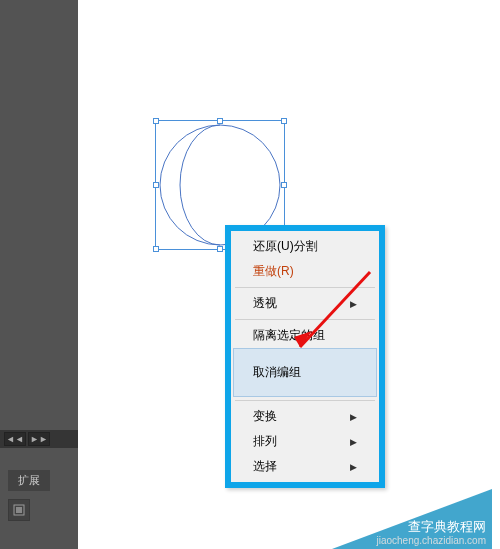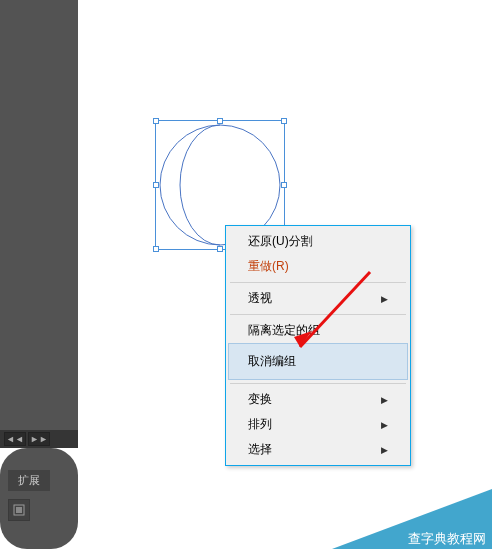--- a/index.html
+++ b/index.html
@@ -1,34 +1,34 @@
 <!DOCTYPE html>
 <html><head>
 <meta charset="utf-8">
 <style>
   * { margin: 0; padding: 0; box-sizing: border-box; }
   body { font-family: "Microsoft YaHei", sans-serif; font-size: 12px; background: #fff; width: 500px; height: 549px; position: relative; overflow: hidden; }
   .panel-left { position: absolute; left: 0; top: 0; width: 78px; height: 430px; background: #535353; }
   .panel-nav { position: absolute; left: 0; top: 430px; width: 78px; height: 18px; background: #353535; display: flex; align-items: center; padding-left: 4px; }
   .nav-btn { width: 22px; height: 14px; background: #2a2a2a; color: #aaa; font-size: 9px; display: flex; align-items: center; justify-content: center; border: 1px solid #222; margin-right: 2px; }
-  .panel-bottom { position: absolute; left: 0; top: 448px; width: 78px; height: 101px; background: #535353; padding: 22px 8px 0 8px; border-radius: 27px; }
+  .panel-bottom { position: absolute; left: 0; top: 448px; width: 78px; height: 101px; background: #535353; padding: 22px 8px 0 8px; }
   .panel-tab { background: #424242; color: #ccc; font-size: 11px; padding: 3px 10px; display: inline-block; }
   .panel-icon { width: 22px; height: 22px; background: #424242; margin-top: 8px; display: flex; align-items: center; justify-content: center; border: 1px solid #3a3a3a; }
   .canvas { position: absolute; left: 78px; top: 0; right: 0; bottom: 0; background: #fff; }
   .bbox { position: absolute; left: 155px; top: 120px; width: 130px; height: 130px; border: 1px solid #4a90d9; pointer-events: none; }
   .handle { position: absolute; width: 6px; height: 6px; background: #fff; border: 1px solid #4a90d9; }
   .h-tl { left: -3px; top: -3px; } .h-tr { right: -3px; top: -3px; }
   .h-bl { left: -3px; bottom: -3px; } .h-br { right: -3px; bottom: -3px; }
   .h-t { left: 50%; top: -3px; margin-left: -3px; } .h-b { left: 50%; bottom: -3px; margin-left: -3px; }
   .h-l { left: -3px; top: 50%; margin-top: -3px; } .h-r { right: -3px; top: 50%; margin-top: -3px; }
   .crescent { position: absolute; left: 158px; top: 123px; width: 124px; height: 124px; }
-  .menu { position: absolute; left: 225px; top: 225px; width: 186px; background: #f0f0f0; border: 1px solid #0ea5e9; box-shadow: 2px 2px 4px rgba(0,0,0,0.2); padding: 3px 2px; }
+  .menu { position: absolute; left: 225px; top: 225px; width: 160px; background: #f0f0f0; border: 6px solid #0ea5e9; box-shadow: 2px 2px 4px rgba(0,0,0,0.2); padding: 3px 2px; }
   .menu-item { padding: 4px 20px 4px 20px; display: flex; justify-content: space-between; align-items: center; cursor: default; }
   .menu-item.disabled { color: #c2410c; }
-  .menu-item.highlight { background: #d8e6f2; border: 1px solid #a8c8e4; padding: 9px 19px; }
+  .menu-item.highlight { background: #d8e6f2; border: 1px solid #a8c8e4; padding: 15px 19px; }
   .menu-sep { height: 1px; background: #d0d0d0; margin: 3px 2px; }
   .arrow { font-size: 9px; color: #333; }
   .red-arrow { position: absolute; left: 290px; top: 267px; pointer-events: none; z-index: 10; }
   .watermark { position: absolute; right: 8px; bottom: 0; width: 160px; height: 60px; }
   .wm-tri { position: absolute; right: 0; bottom: 0; width: 0; height: 0; border-left: 160px solid transparent; border-bottom: 60px solid #2196c4; opacity: 0.85; }
   .wm-text { position: absolute; right: 6px; bottom: 2px; color: #fff; text-align: right; font-size: 13px; line-height: 1.2; }
   .wm-text .sub { font-size: 10px; color: #e0e0e0; opacity: 0.9; }
 </style>
 </head>
 <body>
@@ -102,14 +102,15 @@
 
 <svg class="red-arrow" width="90" height="90">
   <line x1="80" y1="5" x2="10" y2="80" stroke="#e81010" stroke-width="3"></line>
   <polygon points="10,80 22,64 4,70" fill="#e81010"></polygon>
 </svg>
 
 <div class="watermark">
   <div class="wm-tri"></div>
   <div class="wm-text">
     <div>查字典教程网</div>
+    <div class="sub">jiaocheng.chazidian.com</div>
   </div>
 </div>
 
 </body></html>

